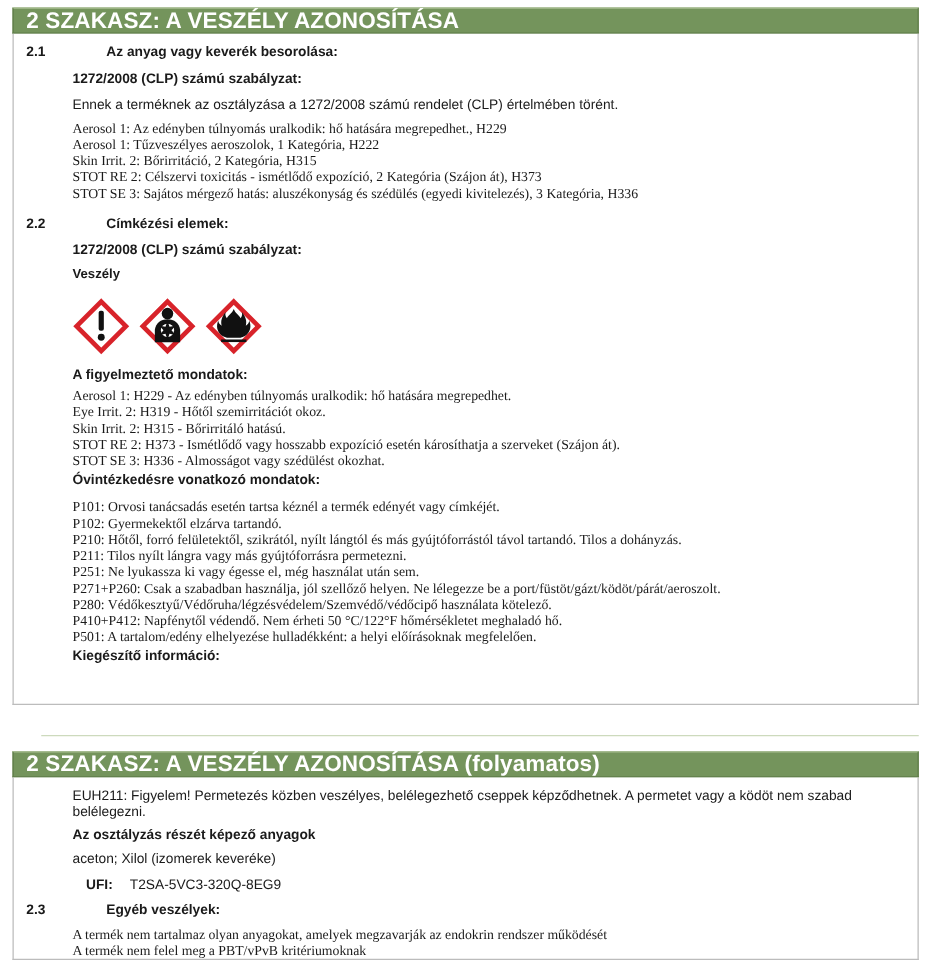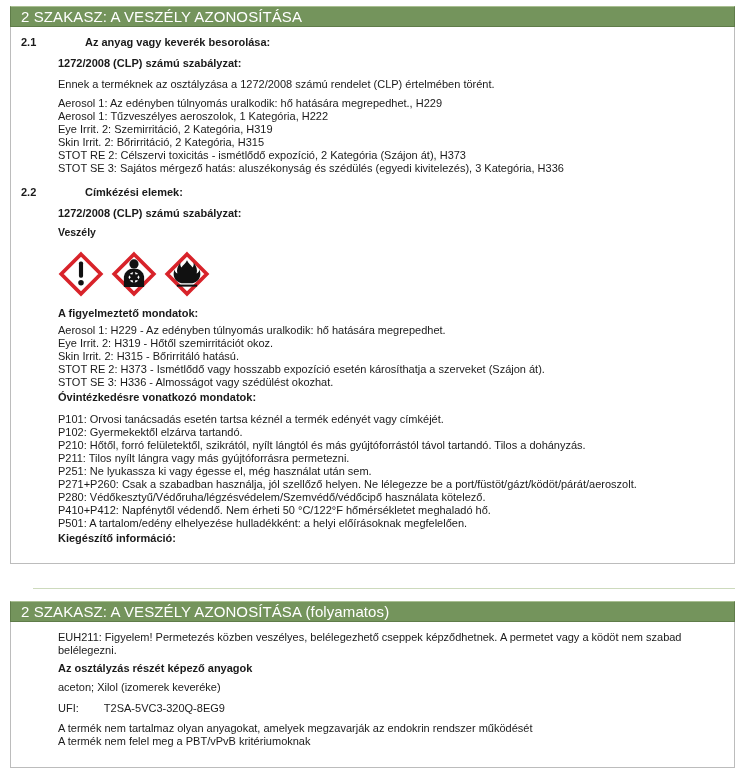--- a/index.html
+++ b/index.html
@@ -9,22 +9,22 @@
     --box-border:#bcbcbc;
     --pictogram-red:#d8232a;
     --text:#1a1a1a;
   }
   *{box-sizing:border-box;margin:0;padding:0;}
   body{background:#ffffff;width:745px;height:779px;font-family:"Liberation Sans",sans-serif;color:var(--text);}
   .page{width:745px;height:779px;padding:6px 10px 0 10px;background:#fff;overflow:hidden;}
   .sec-header{
     background:var(--header-bg);
     color:var(--header-text);
-    font-weight:normal;
-    font-size:15px;
+    font-weight:bold;
+    font-size:18px;
     height:21px;
     line-height:19px;
     padding-left:10px;
     border:1px solid var(--header-border);
     border-top:1px solid #a9bf92;
     letter-spacing:0.1px;
   }
   .box-content{
     border:1px solid var(--box-border);
     border-top:none;
@@ -40,49 +40,48 @@
   .num-row .num{width:37px;flex:0 0 37px;}
   .indent{margin-left:37px;}
   .bold{font-weight:bold;}
   .mb8{margin-bottom:8px;}
   .mb6{margin-bottom:6px;}
   .mb4{margin-bottom:4px;}
   .mb11{margin-bottom:11px;}
   .signal{font-size:10.5px;font-weight:bold;margin-bottom:12px;}
   .pictos{display:flex;gap:7px;margin-bottom:10px;}
   .picto{width:46px;height:46px;display:block;}
-  .list div{white-space:nowrap;}
+  .list div{white-space:nowrap;font-family:Liberation Serif, serif;}
   .prec-title{margin-top:2px;margin-bottom:9px;font-weight:bold;}
   .supp-title{margin-top:2px;font-weight:bold;}
   .gap{height:37px;position:relative;}
   .faint-rule{position:absolute;left:23px;right:0;top:24px;height:1px;background:#cddabd;}
   .euh{margin-bottom:5px;max-width:660px;}
   .ufi-row{margin-bottom:7px;}
-  .ufi-label{font-weight:normal;display:inline-block;min-width:43px;}
+  .ufi-label{font-weight:bold;display:inline-block;min-width:43px;text-align:center;}
 </style>
 </head>
 <body>
 
 <div class="page">
 
   <div class="sec-header">2 SZAKASZ: A VESZÉLY AZONOSÍTÁSA</div>
   <div class="box-content content-1">
 
     <div class="num-row">
       <span class="num">2.1</span>
       <span>Az anyag vagy keverék besorolása:</span>
     </div>
 
     <div class="indent bold mb8">1272/2008 (CLP) számú szabályzat:</div>
     <div class="indent mb6">Ennek a terméknek az osztályzása a 1272/2008 számú rendelet (CLP) értelmében törént.</div>
 
     <div class="indent list mb11">
       <div>Aerosol 1: Az edényben túlnyomás uralkodik: hő hatására megrepedhet., H229</div>
       <div>Aerosol 1: Tűzveszélyes aeroszolok, 1 Kategória, H222</div>
-      <div>Eye Irrit. 2: Szemirritáció, 2 Kategória, H319</div>
       <div>Skin Irrit. 2: Bőrirritáció, 2 Kategória, H315</div>
       <div>STOT RE 2: Célszervi toxicitás - ismétlődő expozíció, 2 Kategória (Szájon át), H373</div>
       <div>STOT SE 3: Sajátos mérgező hatás: aluszékonyság és szédülés (egyedi kivitelezés), 3 Kategória, H336</div>
     </div>
 
     <div class="num-row">
       <span class="num">2.2</span>
       <span>Címkézési elemek:</span>
     </div>
 
@@ -149,20 +148,24 @@
 
     <div class="indent euh">EUH211: Figyelem! Permetezés közben veszélyes, belélegezhető cseppek képződhetnek. A permetet vagy a ködöt nem szabad belélegezni.</div>
     <div class="indent bold mb6">Az osztályzás részét képező anyagok</div>
     <div class="indent mb8">aceton; Xilol (izomerek keveréke)</div>
 
     <div class="indent ufi-row">
       <span class="ufi-label">UFI:</span>
       <span>T2SA-5VC3-320Q-8EG9</span>
     </div>
 
+    <div class="num-row" style="margin-bottom:7px;">
+      <span class="num">2.3</span>
+      <span>Egyéb veszélyek:</span>
+    </div>
 
     <div class="indent list">
       <div>A termék nem tartalmaz olyan anyagokat, amelyek megzavarják az endokrin rendszer működését</div>
       <div>A termék nem felel meg a PBT/vPvB kritériumoknak</div>
     </div>
   </div>
 
 </div>
 
 </body></html>

